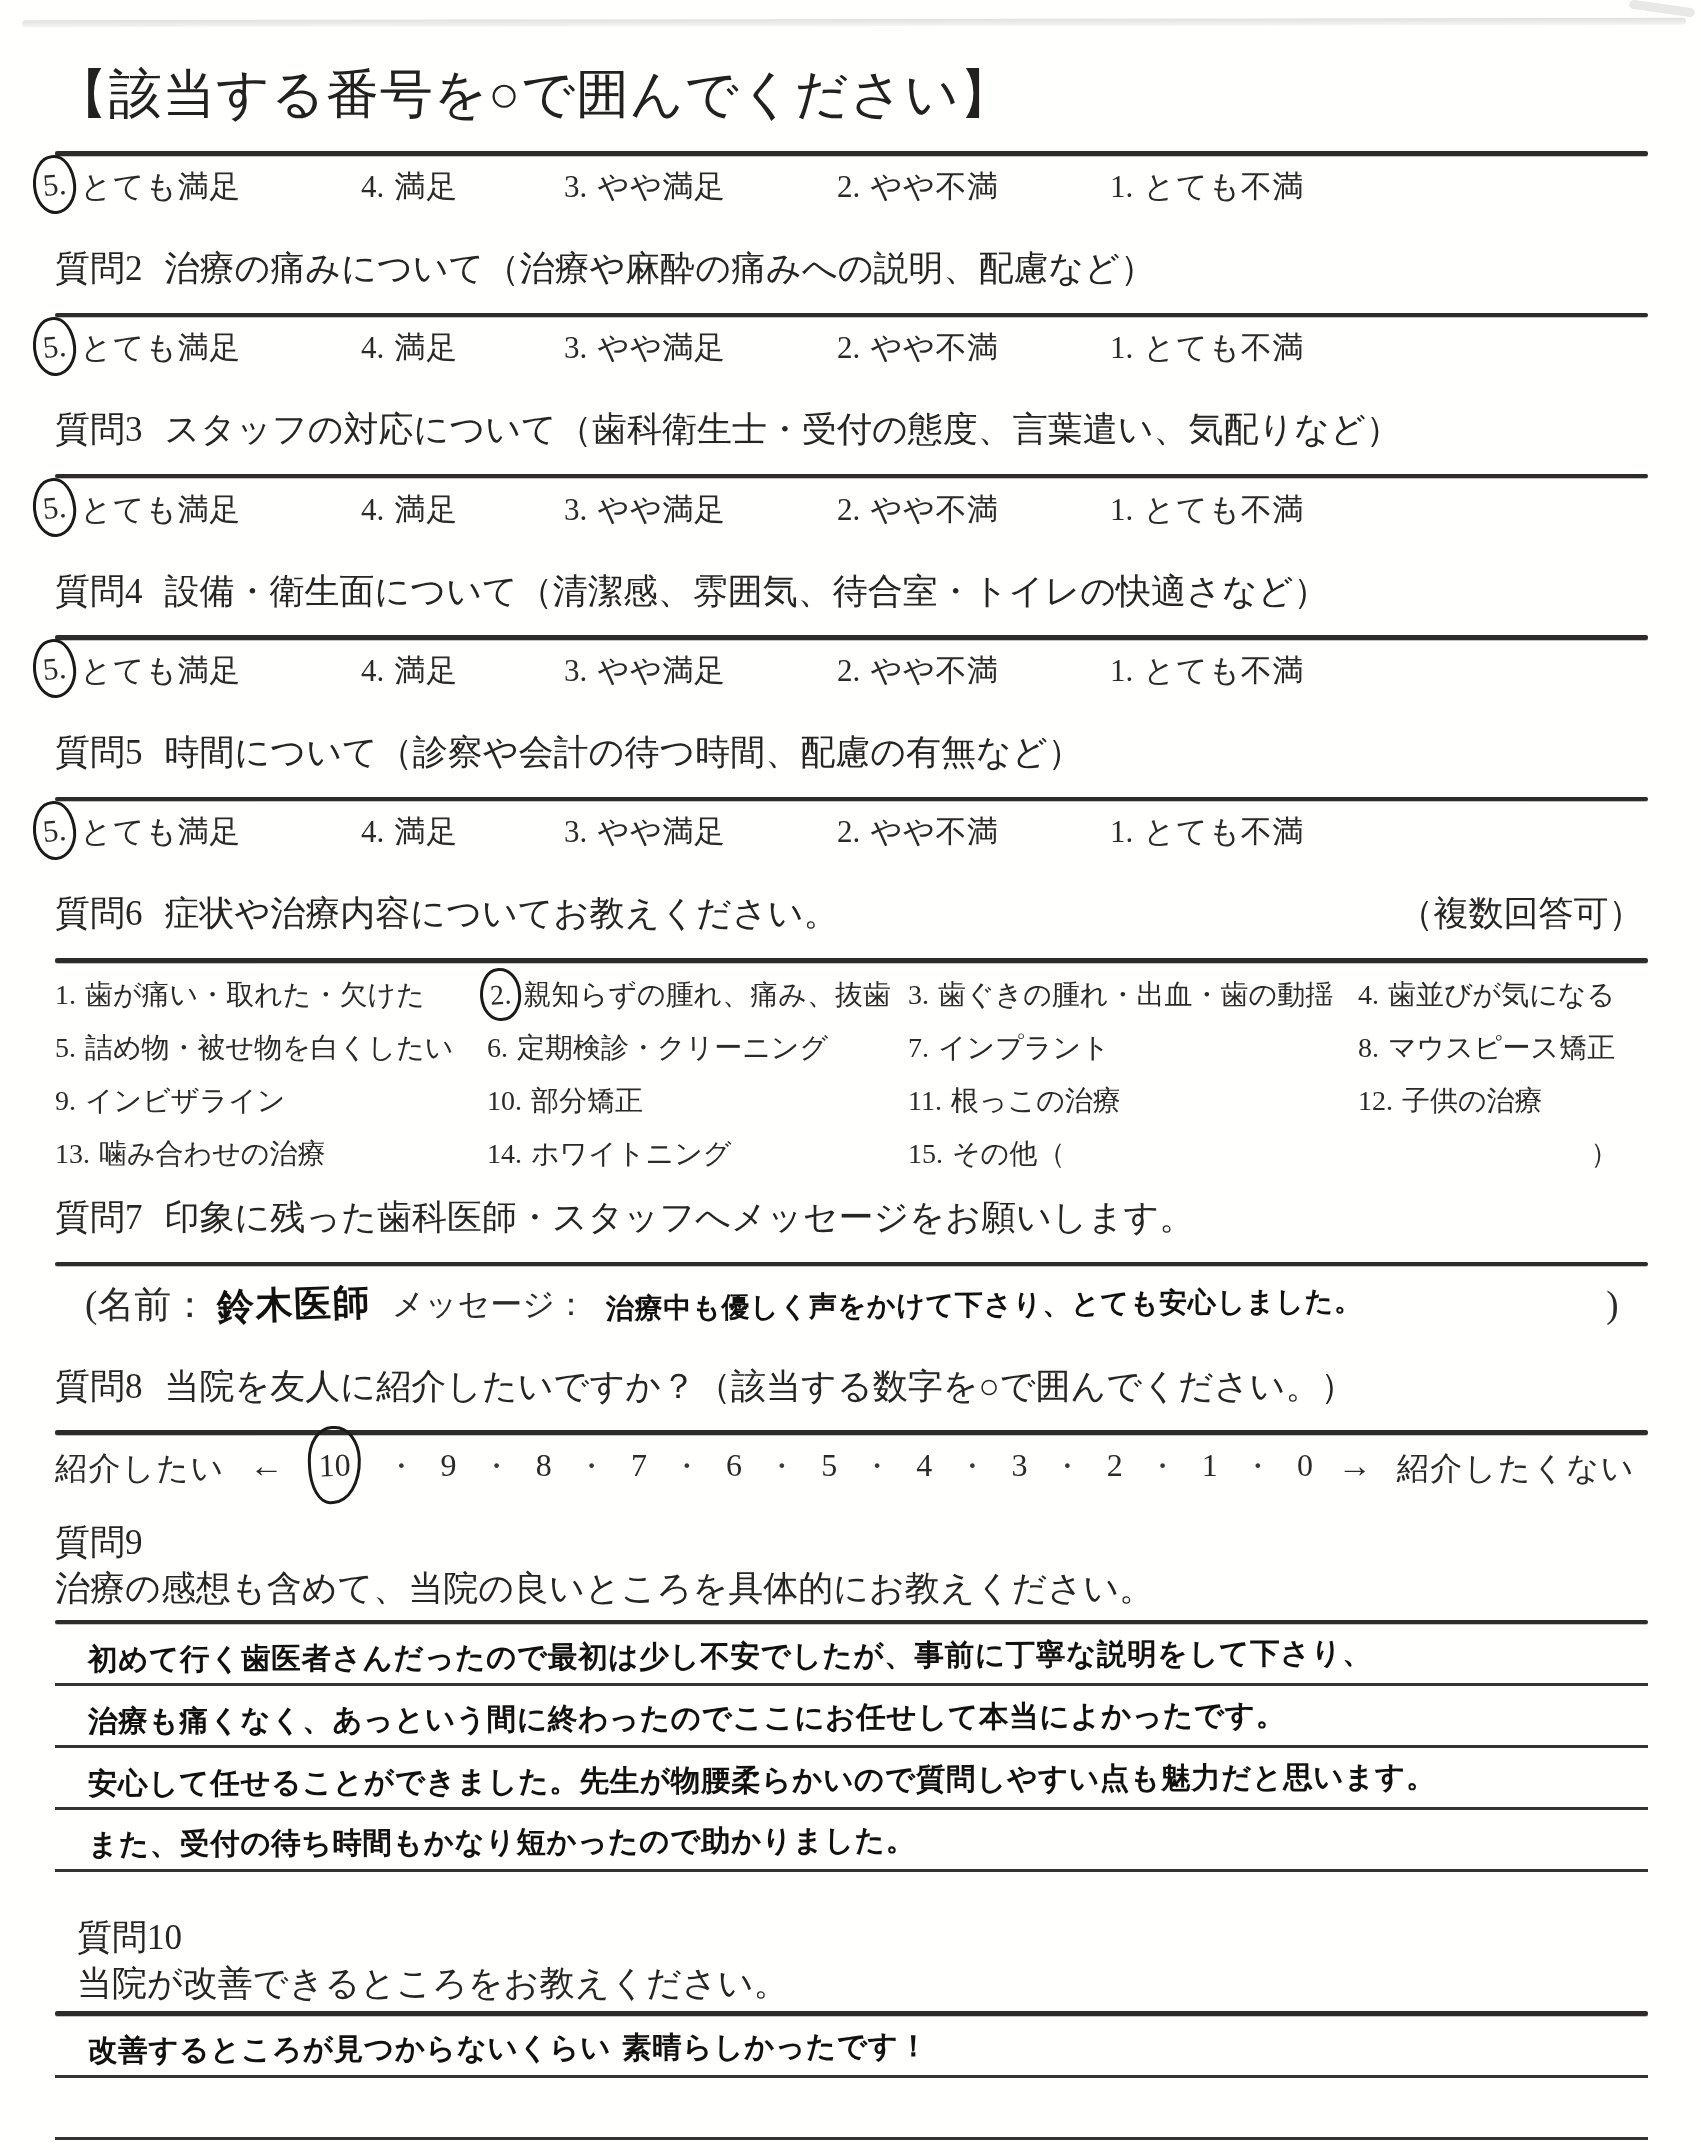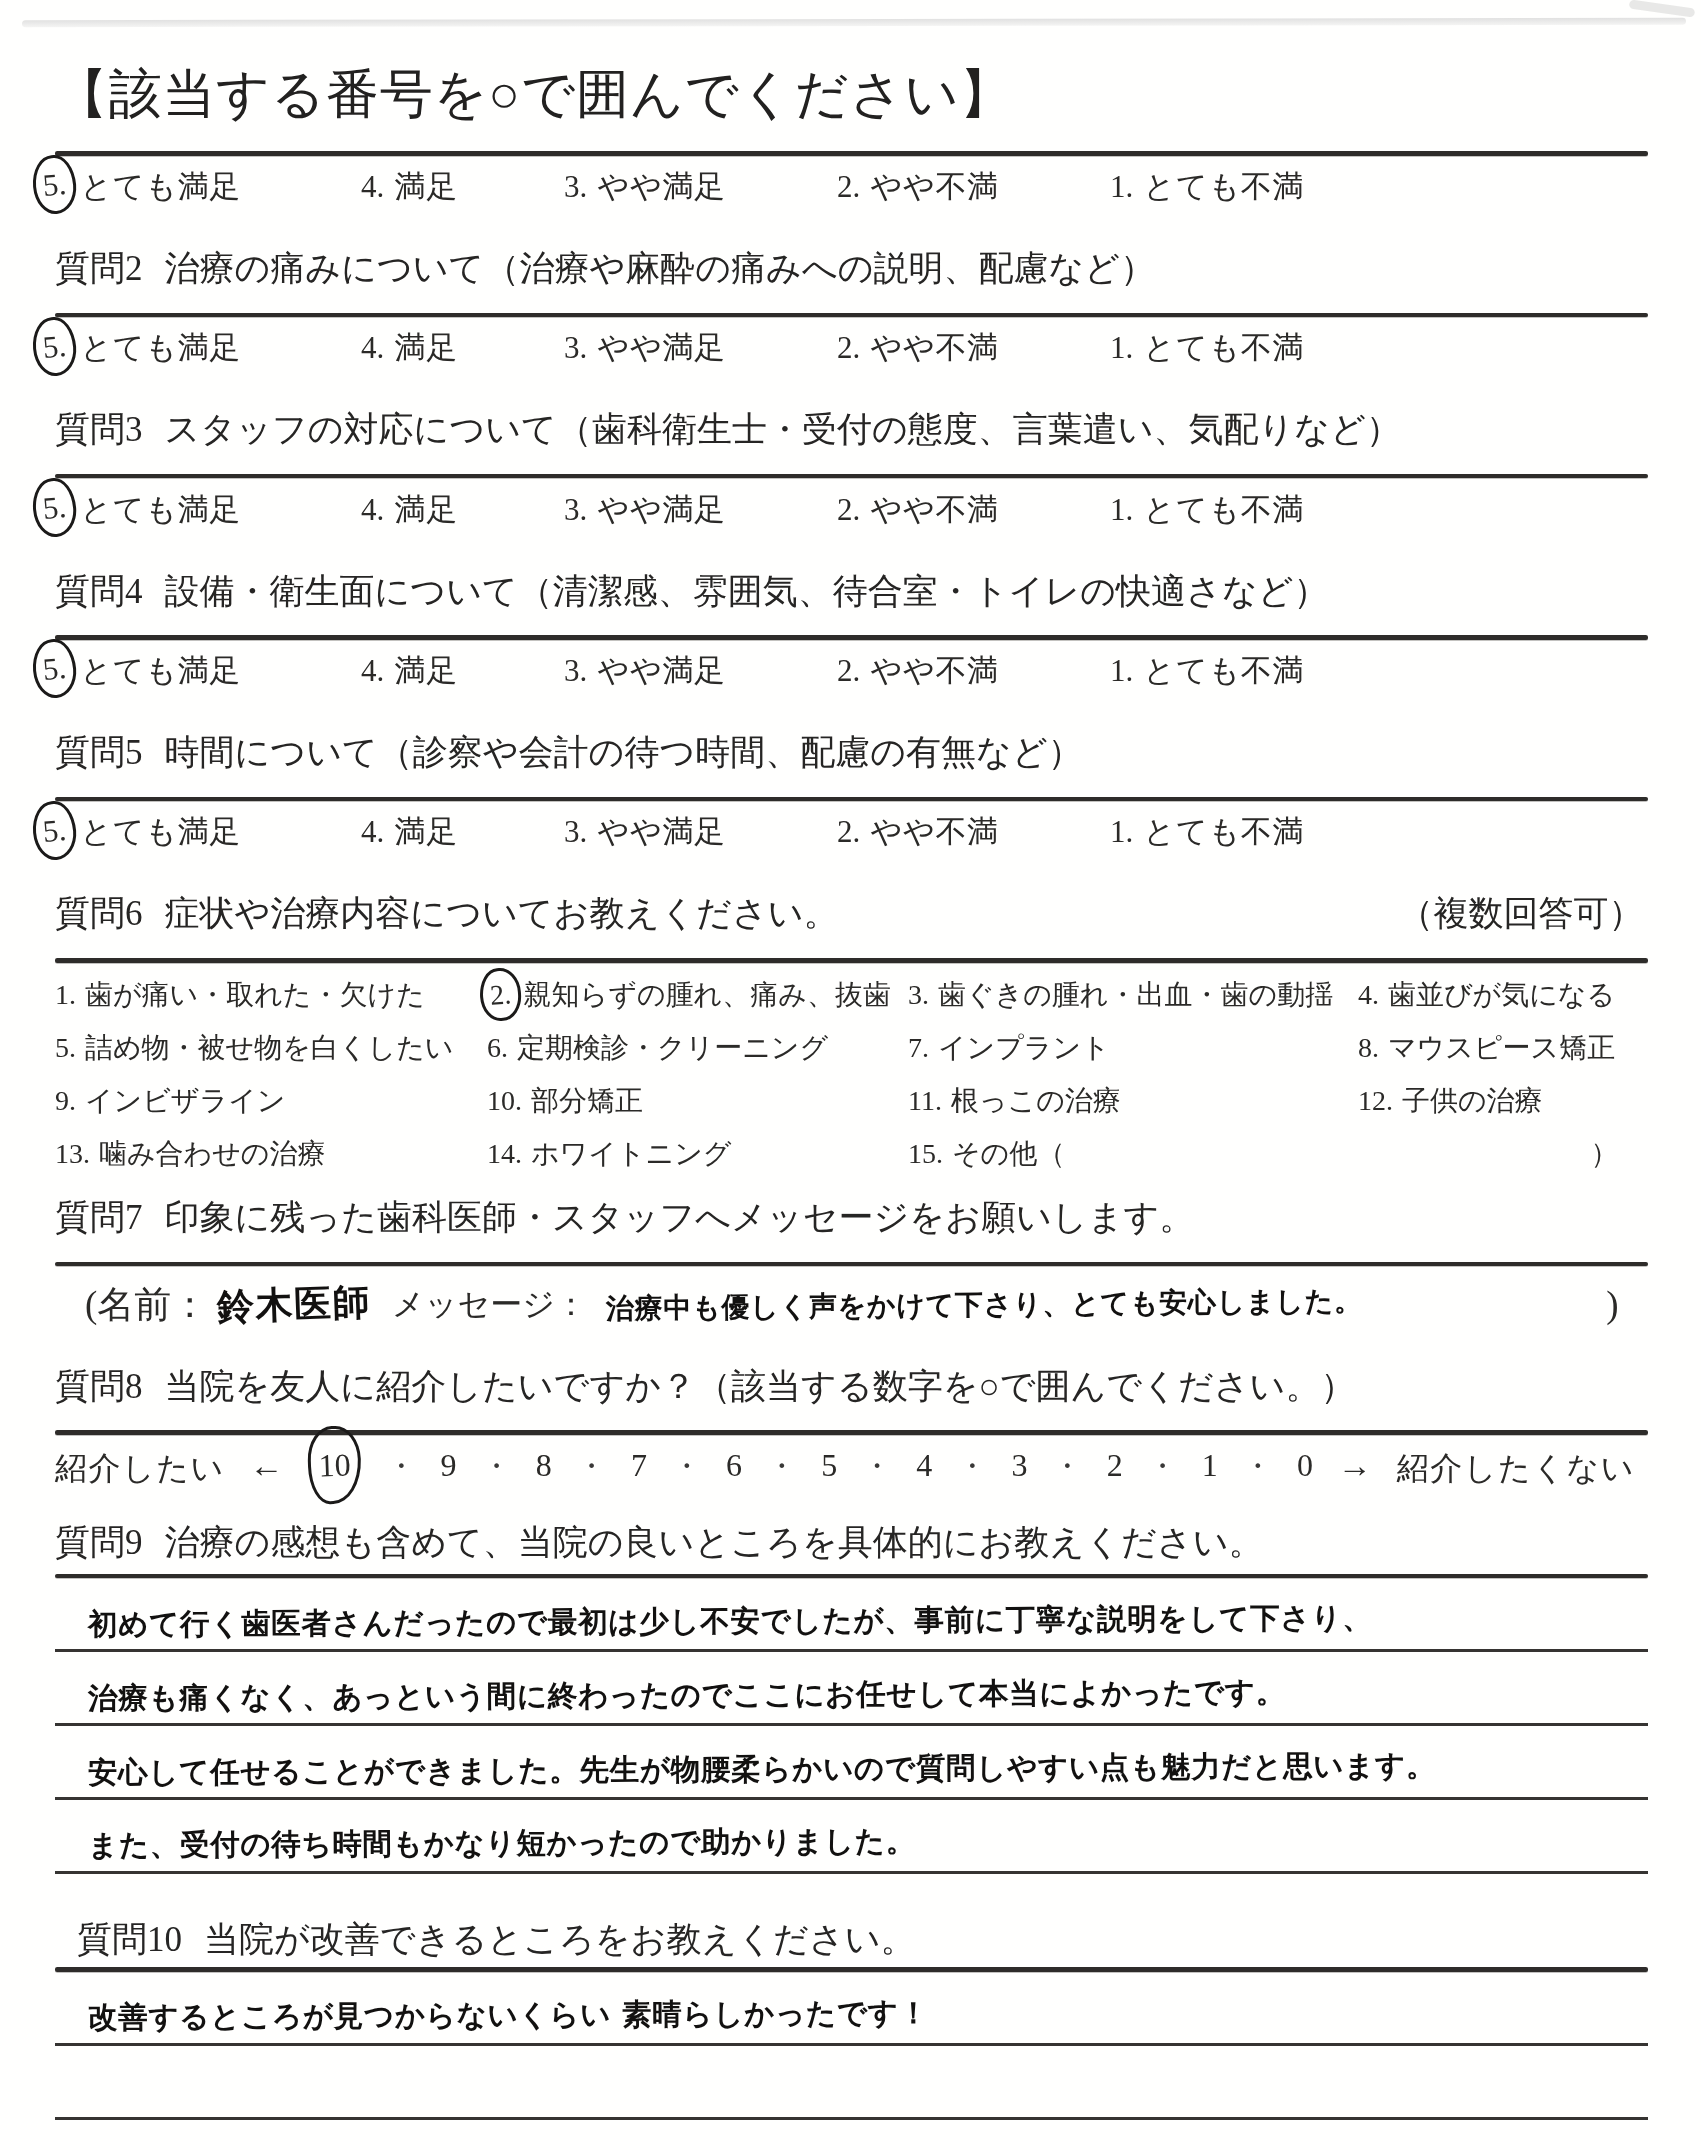--- a/index.html
+++ b/index.html
@@ -36,21 +36,21 @@
   #q7{margin-bottom:31px;}
   #q8{margin-bottom:11.8px;}
   #q9{margin-bottom:43px;}
   #q10{margin-bottom:0;}
 
   .q-head{
     display:flex;align-items:baseline;
     font-size:35px;line-height:46px;white-space:nowrap;
     margin-bottom:20.7px;color:#262524;
   }
-  .q-write .q-head{margin-bottom:7.4px;}
+  .q-write .q-head{margin-bottom:7.4px;flex-direction:column;}
   #q10 .q-head{margin-bottom:4.4px;margin-left:22px;}
   .q-num{margin-right:22px;}
   .q-note{margin-left:auto;margin-right:4.4px;}
 
   .rule{
     height:4.4px;background:#2e2c2a;border-radius:2.2px;
     box-shadow:0 0.7px 0 rgba(120,118,115,.6);
   }
 
   
@@ -119,24 +119,24 @@
     color:#2b2a28;
   }
   .nps-label{white-space:nowrap;letter-spacing:1.5px;}
   .nps-arrow{font-size:34px;}
   .nps-dot{font-size:29.5px;color:#3a3938;}
   .nps-num{font-size:32px;}
 
   
   .write-area{margin-top:0;}
   .wline{
-    height:50px;box-sizing:border-box;
+    height:62px;box-sizing:border-box;
     border-bottom:3.7px solid #363432;
-    display:flex;align-items:flex-start;
-    padding:0 0 5.9px 33px;overflow:hidden;margin-top:24px;
+    display:flex;align-items:flex-end;
+    padding:0 0 5.9px 33px;overflow:hidden;
   }
 </style>
 </head>
 <body>
 
 <div class="page">
   <div class="scan-top"></div>
   <div class="scan-corner"></div>
 
   <h1 class="doc-title">【該当する番号を○で囲んでください】</h1>

